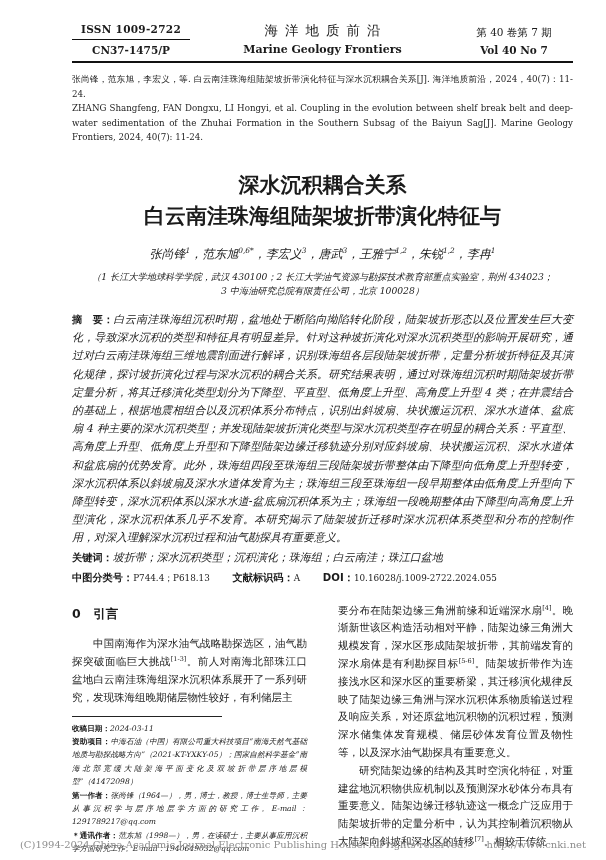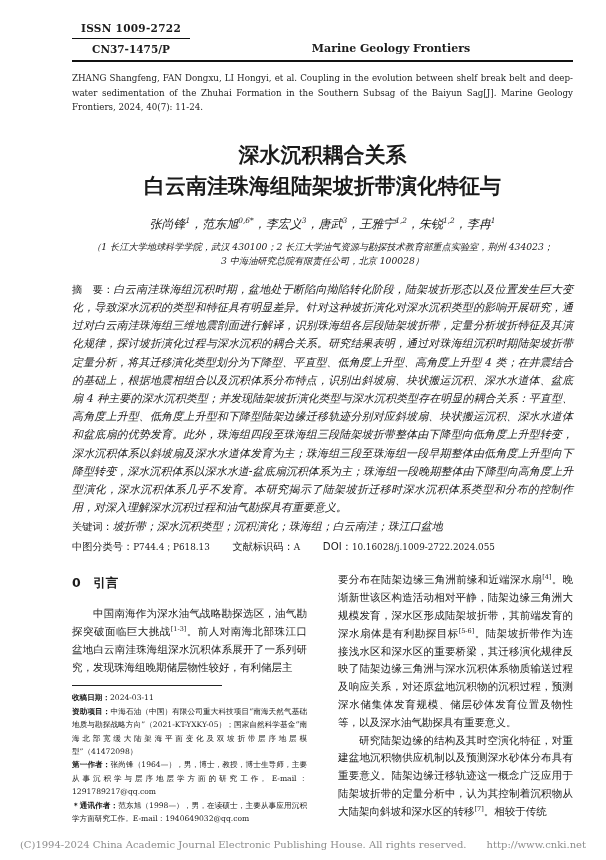--- a/index.html
+++ b/index.html
@@ -27,62 +27,68 @@
   
   .title{margin-top:24px;text-align:center;font-size:21px;font-weight:bold;line-height:31px;}
   .authors{margin-top:15px;text-align:center;font-size:12px;font-style:italic;}
   sup{font-size:.62em;line-height:0;}
   .affil{margin-top:7px;text-align:center;font-size:9.2px;line-height:14px;font-style:italic;}
   .affil div{margin:0;}
 
   
   .abstract{margin-top:13px;font-size:11px;line-height:18.2px;text-align:justify;}
   .abstract p{margin:0;}
-  .lbl-sans{font-weight:normal;font-style:normal;font-family:"DejaVu Sans","Liberation Sans",sans-serif;font-size:10.2px;}
+  .lbl-sans{font-weight:bold;font-style:normal;font-family:"DejaVu Sans","Liberation Sans",sans-serif;font-size:10.2px;}
   .kai{font-style:italic;}
   .keywords{margin-top:1px;font-size:11px;line-height:18px;}
   .meta{margin-top:4px;font-size:8.8px;}
   .meta .group{margin-right:20px;white-space:nowrap;}
 
   
   .body-cols{display:flex;gap:31px;margin-top:17px;}
   .col{width:244px;font-size:10.5px;line-height:17.8px;text-align:justify;}
   .col p{margin:0;}
   .col-left{display:flex;flex-direction:column;height:254px;}
   .sec-heading{font-family:"DejaVu Sans","Liberation Sans",sans-serif;font-weight:bold;font-size:12.5px;margin:3px 0 13px 0;}
   .para-indent{text-indent:2em;}
 
   
   .footnotes{margin-top:auto;font-size:7.6px;line-height:13.4px;text-align:justify;}
   .fn-rule{width:150px;border-top:1.1px solid #222;margin-bottom:5px;}
   .fn-label{font-weight:bold;font-family:"DejaVu Sans","Liberation Sans",sans-serif;}
-  .fn-text{}
+  .fn-text{font-style:italic;}
 
   
   .footer{position:absolute;left:0;right:0;bottom:10px;text-align:center;color:#8d8d8d;font-size:10px;}
   .footer .url{margin-left:20px;}
 </style>
 </head>
 <body>
 
 <div class="page">
   <div class="content">
 
     <div class="hdr">
       <div class="hdr-left">
         <div class="issn">ISSN 1009-2722</div>
         <div class="cn">CN37-1475/P</div>
       </div>
       <div class="hdr-center">
+        <div class="j-cn">海洋地质前沿</div>
         <div class="j-en">Marine Geology Frontiers</div>
+      </div>
+      <div class="hdr-right">
+        <div class="v-cn">第 40 卷第 7 期</div>
+        <div class="v-en">Vol 40 No 7</div>
       </div>
     </div>
     <div class="hdr-rule"></div>
 
     <div class="citation">
+      <p>张尚锋，范东旭，李宏义，等. 白云南洼珠海组陆架坡折带演化特征与深水沉积耦合关系[J]. 海洋地质前沿，2024，40(7)：11-24.</p>
       <p>ZHANG Shangfeng, FAN Dongxu, LI Hongyi, et al. Coupling in the evolution between shelf break belt and deep-water sedimentation of the Zhuhai Formation in the Southern Subsag of the Baiyun Sag[J]. Marine Geology Frontiers, 2024, 40(7): 11-24.</p>
     </div>
 
     <div class="title">
       <div>深水沉积耦合关系</div>
       <div>白云南洼珠海组陆架坡折带演化特征与</div>
     </div>
 
     <div class="authors"><span>张尚锋<sup>1</sup>，</span><span>范东旭<sup>0,6*</sup>，</span><span>李宏义<sup>3</sup>，</span><span>唐武<sup>3</sup>，</span><span>王雅宁<sup>1,2</sup>，</span><span>朱锐<sup>1,2</sup>，</span><span>李冉<sup>1</sup></span></div>
 

